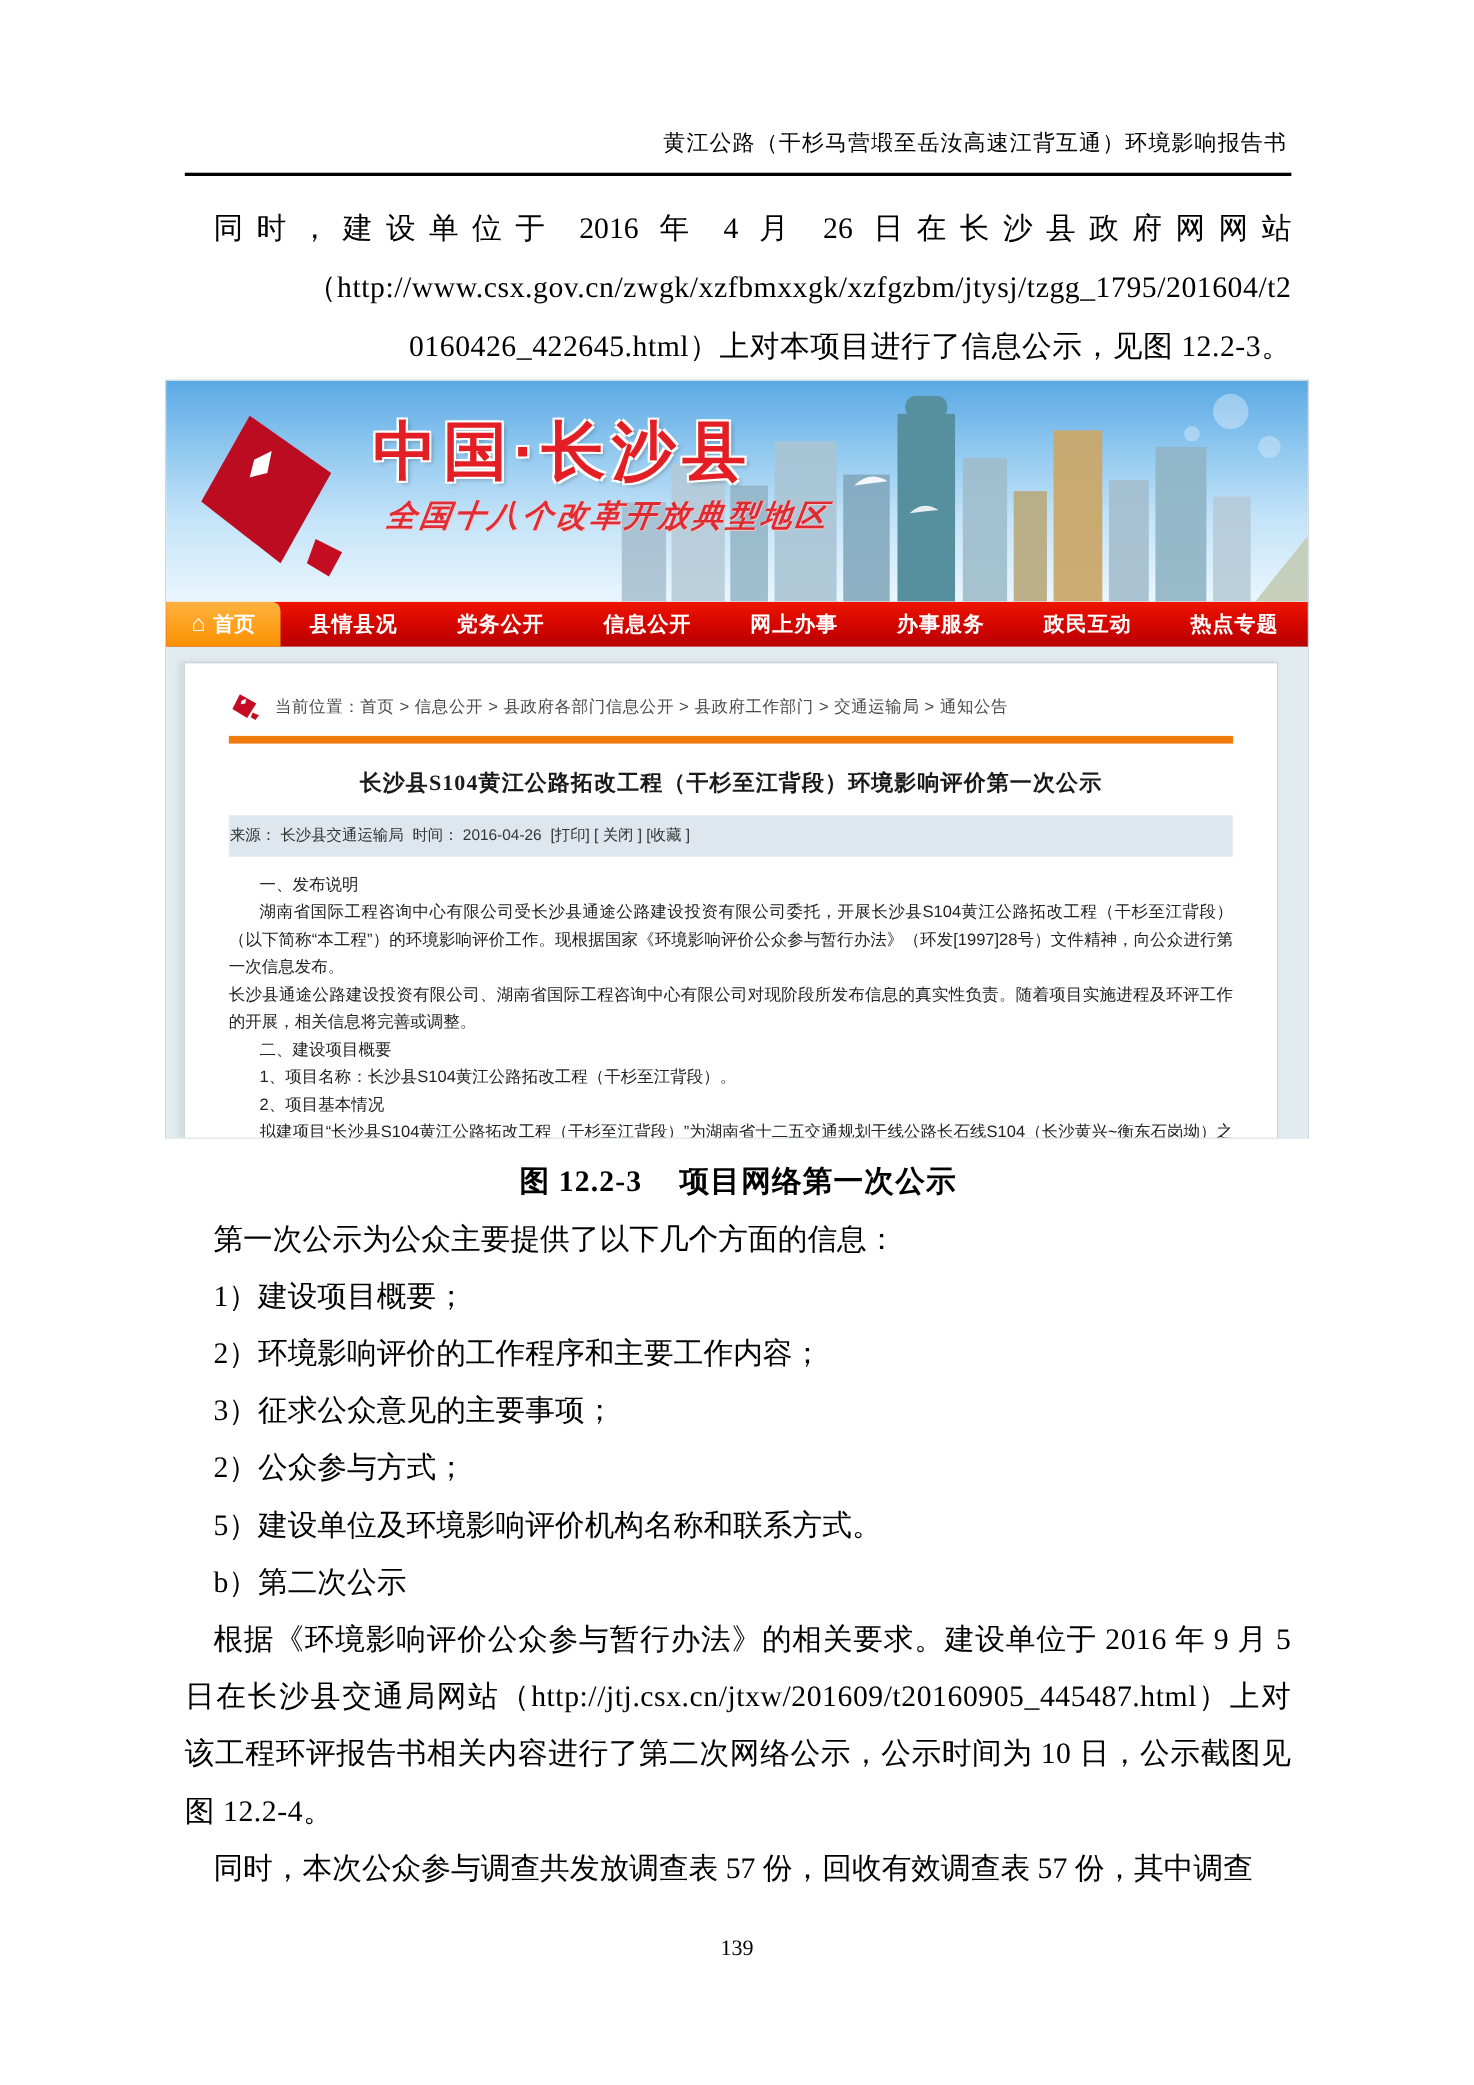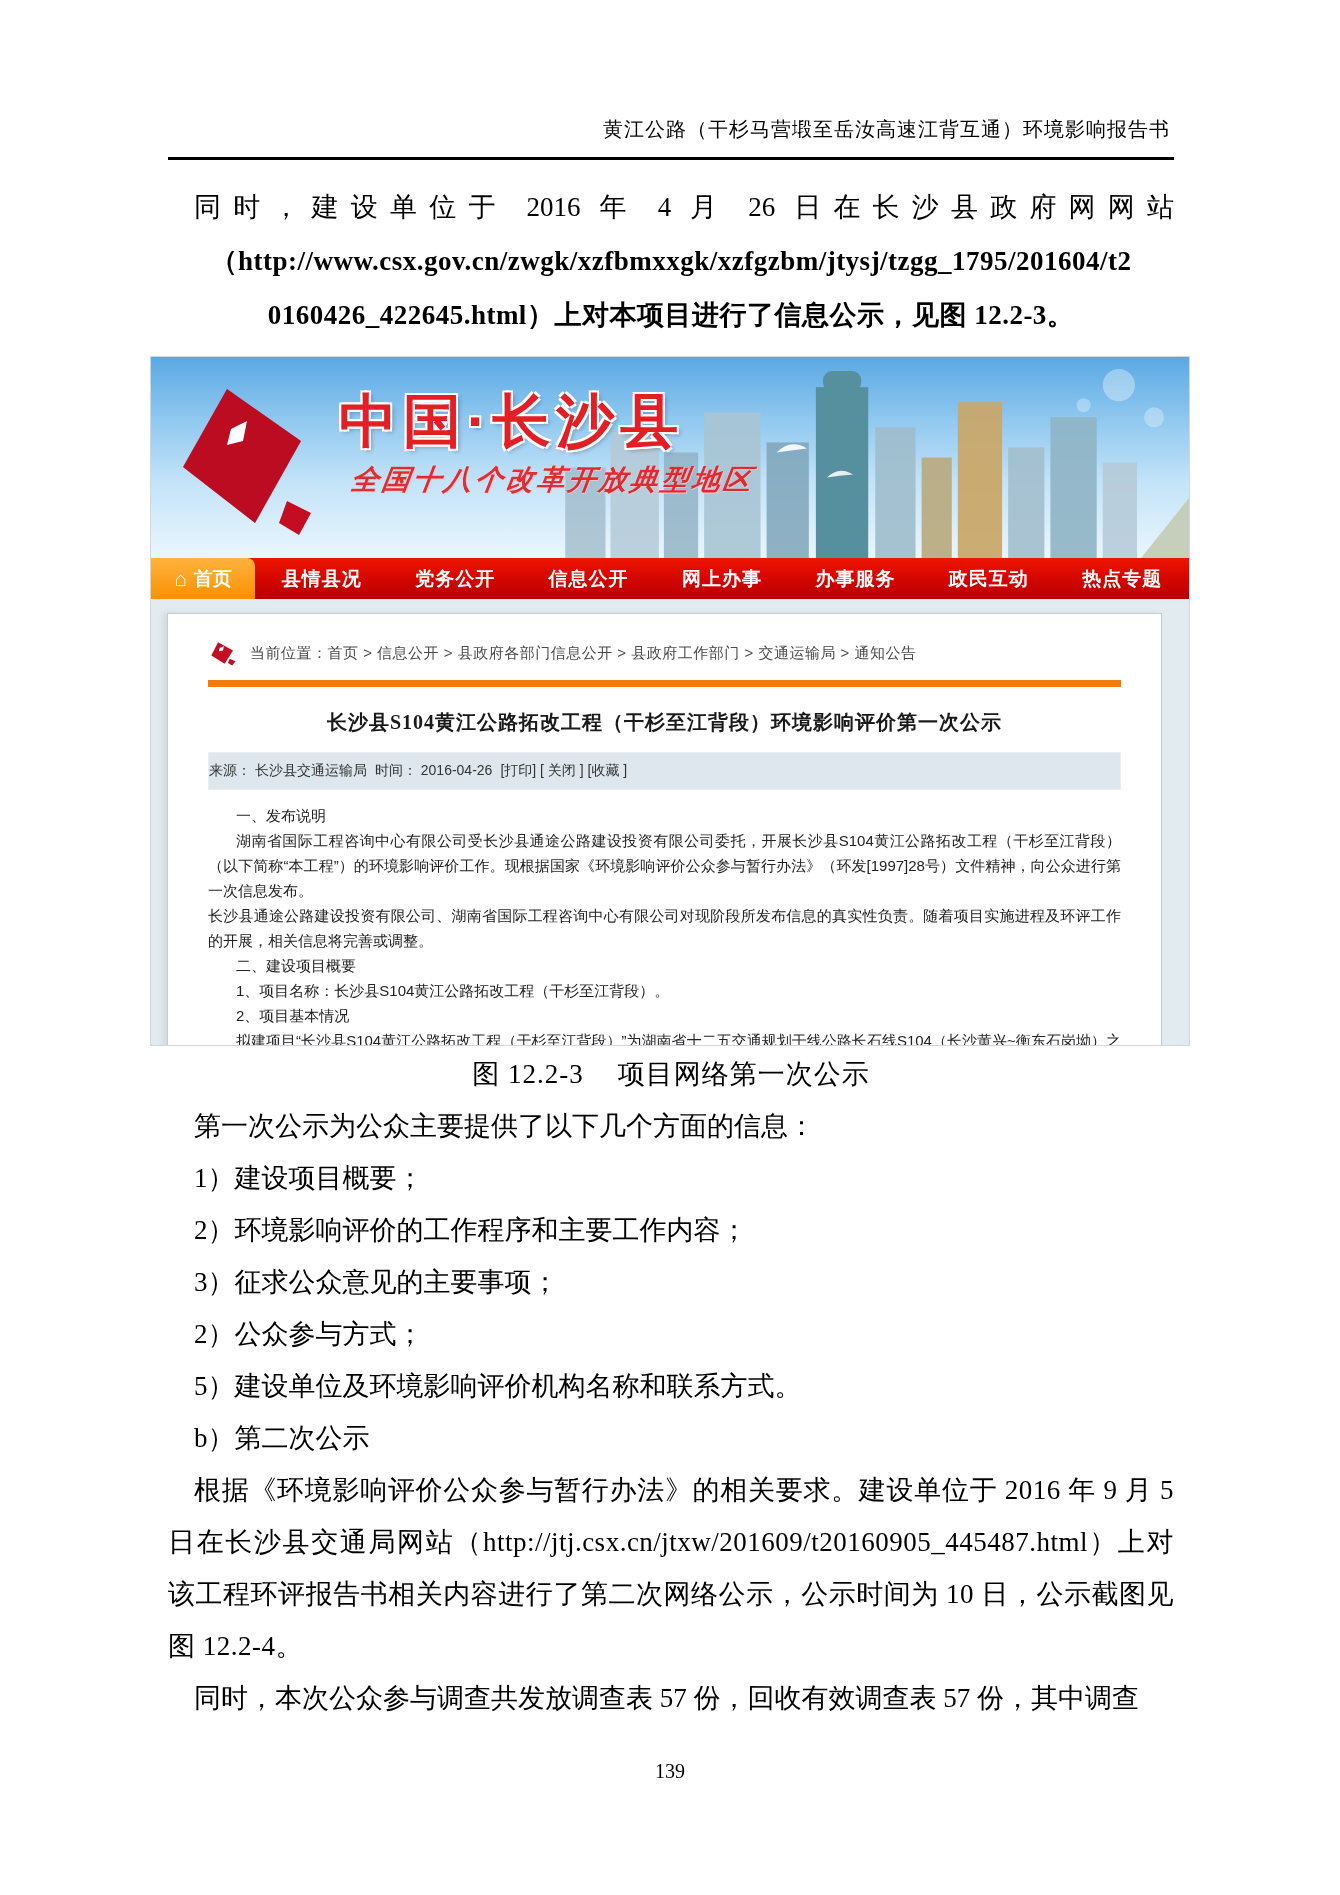--- a/index.html
+++ b/index.html
@@ -7,24 +7,24 @@
         font-family:"Liberation Serif","DejaVu Serif",serif;color:#111;overflow:hidden;}
 
   
   .doc-header{position:absolute;top:116px;left:170px;width:1000px;text-align:right;
               font-size:20px;letter-spacing:1px;color:#000;}
   .header-rule{position:absolute;top:157px;left:168px;width:1006px;height:3px;background:#000;}
 
   
   .para1{position:absolute;top:180px;left:168px;width:1006px;font-size:27px;line-height:54px;color:#000;}
   .para1 .l1{text-align:justify;text-align-last:justify;padding-left:26px;}
-  .para1 .l2,.para1 .l3{text-align:center;letter-spacing:.5px;font-weight:bold;}
+  .para1 .l2,.para1 .l3{text-align:right;letter-spacing:.5px;}
 
   
-  .figure{position:absolute;top:356px;left:150px;width:1040px;height:690px;
+  .figure{position:absolute;top:345px;left:150px;width:1040px;height:690px;
           border:1px solid #cfd8de;box-sizing:border-box;overflow:hidden;
           font-family:"Liberation Sans","DejaVu Sans",sans-serif;display:flex;flex-direction:column;}
   .banner{position:relative;height:201px;flex:none;overflow:hidden;
           background:linear-gradient(180deg,#5aa9e4 0%,#8ec7ef 30%,#c3e3f8 62%,#eaf6fd 100%);}
   .banner-sky-svg{position:absolute;right:0;bottom:0;height:100%;width:64%;}
   .banner-logo-svg{position:absolute;left:18px;top:26px;width:160px;height:160px;}
   .banner-title{position:absolute;left:188px;top:26px;font-size:58px;font-weight:bold;color:#e31e24;
                 letter-spacing:6px;text-shadow:0 0 2px #fff,2px 2px 0 #fff,-2px -2px 0 #fff,2px -2px 0 #fff,-2px 2px 0 #fff,3px 3px 4px rgba(0,0,0,.25);}
   .banner-slogan{position:absolute;left:200px;top:104px;font-size:28px;font-weight:bold;font-style:italic;
                  color:#e31e24;letter-spacing:3px;transform:skewX(-8deg);
@@ -48,21 +48,21 @@
   .meta-bar{margin-top:16px;background:#dde7ed;border:1px solid #e9eef2;height:36px;
             display:flex;align-items:center;justify-content:flex-start;gap:8px;
             font-size:14px;color:#333;}
   .meta-actions{cursor:pointer;}
   .article-text{margin-top:13px;font-size:15px;line-height:25px;color:#222;text-align:justify;}
   .article-text p{margin:0;}
   .article-text p.ind{text-indent:28px;}
 
   
   .lower{position:absolute;top:1048px;left:168px;width:1006px;font-size:27px;line-height:52px;color:#000;}
-  .fig-caption{text-align:center;font-weight:normal;letter-spacing:1px;}
+  .fig-caption{text-align:center;font-weight:bold;letter-spacing:1px;}
   .fig-caption .gap{display:inline-block;width:34px;}
   .ind-doc{padding-left:26px;}
   .just{text-align:justify;text-indent:26px;letter-spacing:.5px;}
 
   .page-num{position:absolute;top:1760px;left:0;width:100%;text-align:center;font-size:20px;color:#000;}
 </style>
 </head>
 <body>
 
 <div class="page">

